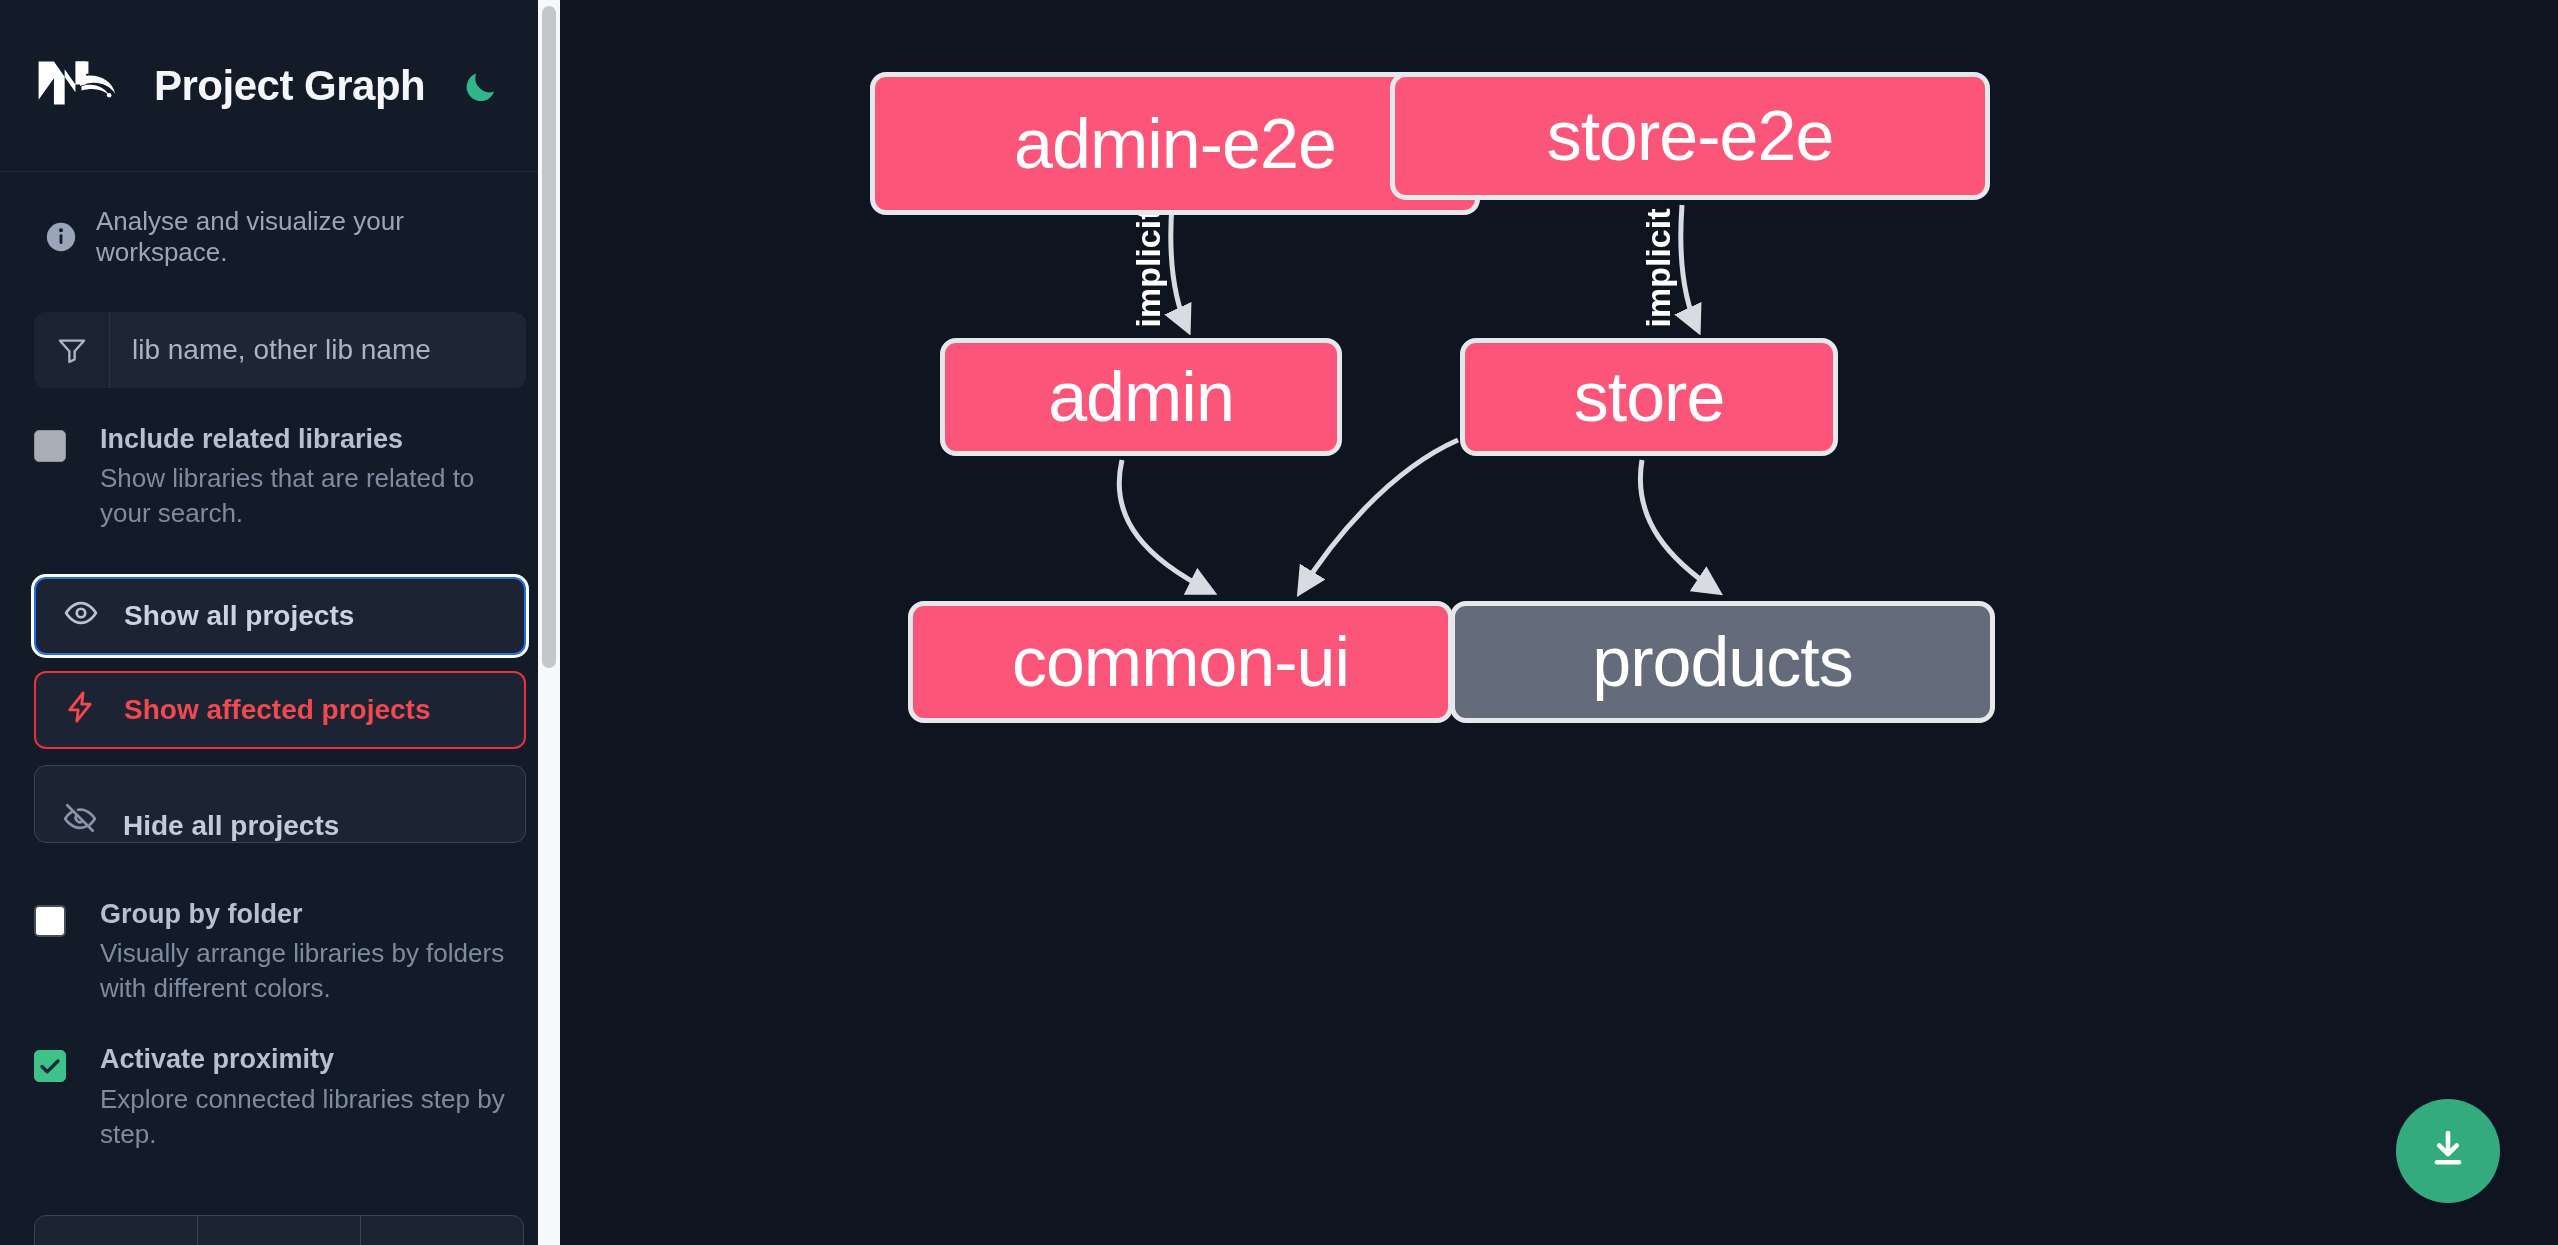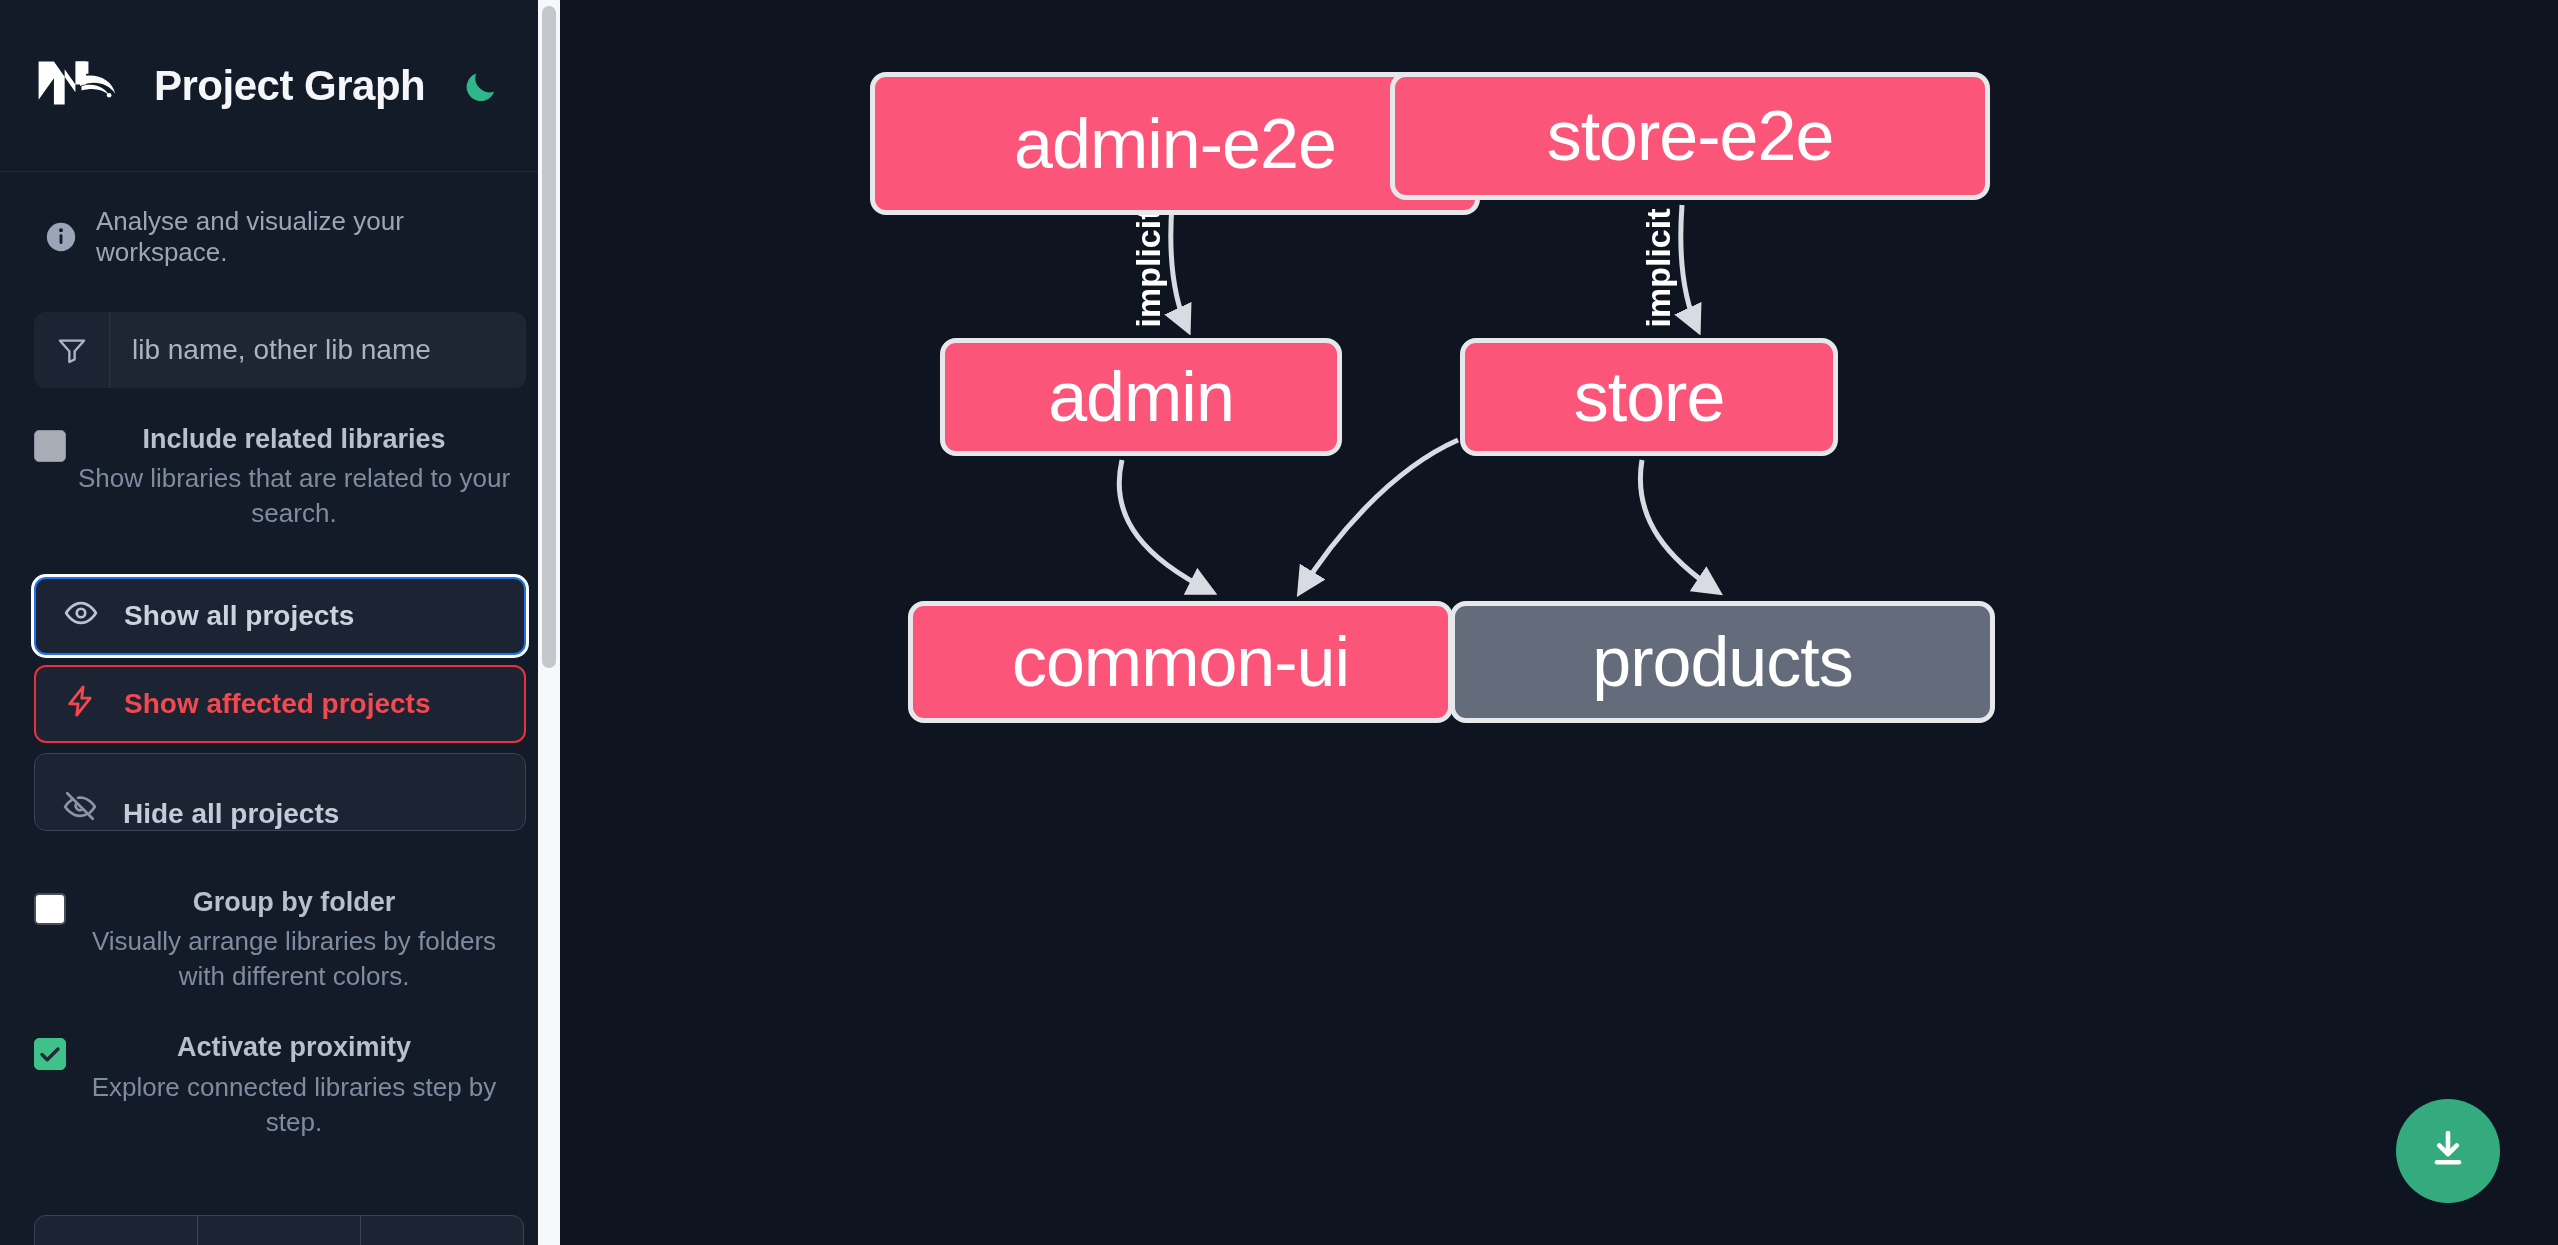--- a/index.html
+++ b/index.html
@@ -65,35 +65,35 @@
     flex: 1; border: 0; outline: none;
     background: #1E2634;
     color: #C3CBD8;
     font-size: 28px;
     font-family: "Liberation Sans", sans-serif;
     padding: 0 22px;
   }
   .search-input::placeholder { color: #A9B3C2; }
 
   
-  .chk-row { display: flex; gap: 8px; margin-top: 36px; text-align: center; }
+  .chk-row { display: flex; gap: 34px; margin-top: 36px; }
   .chk {
     width: 32px; height: 32px; flex: 0 0 32px;
     border-radius: 5px; margin-top: 6px;
     display: flex; align-items: center; justify-content: center;
     cursor: pointer;
   }
   .chk.gray   { background: #A9AEB6; border: 1px solid #8D939D; }
   .chk.white  { background: #FFFFFF; border: 2px solid #4A4F57; }
   .chk.green  { background: #3FC28A; border: 1px solid #3FC28A; }
   .chk-label { font-size: 27px; font-weight: 700; color: #B6C0CE; line-height: 1.15; }
   .chk-desc  { font-size: 26px; color: #7E8C9F; line-height: 1.35; margin-top: 6px; max-width: 440px; }
 
   
-  .btn-stack { margin-top: 46px; display: flex; flex-direction: column; gap: 10px; }
+  .btn-stack { margin-top: 46px; display: flex; flex-direction: column; gap: 16px; }
   .btn {
     position: relative;
     height: 78px; border-radius: 12px;
     background: #1C2433;
     display: flex; align-items: center;
     padding: 0 28px; gap: 26px;
     cursor: pointer;
     font-size: 28px; font-weight: 700;
   }
   .btn-show-all {

